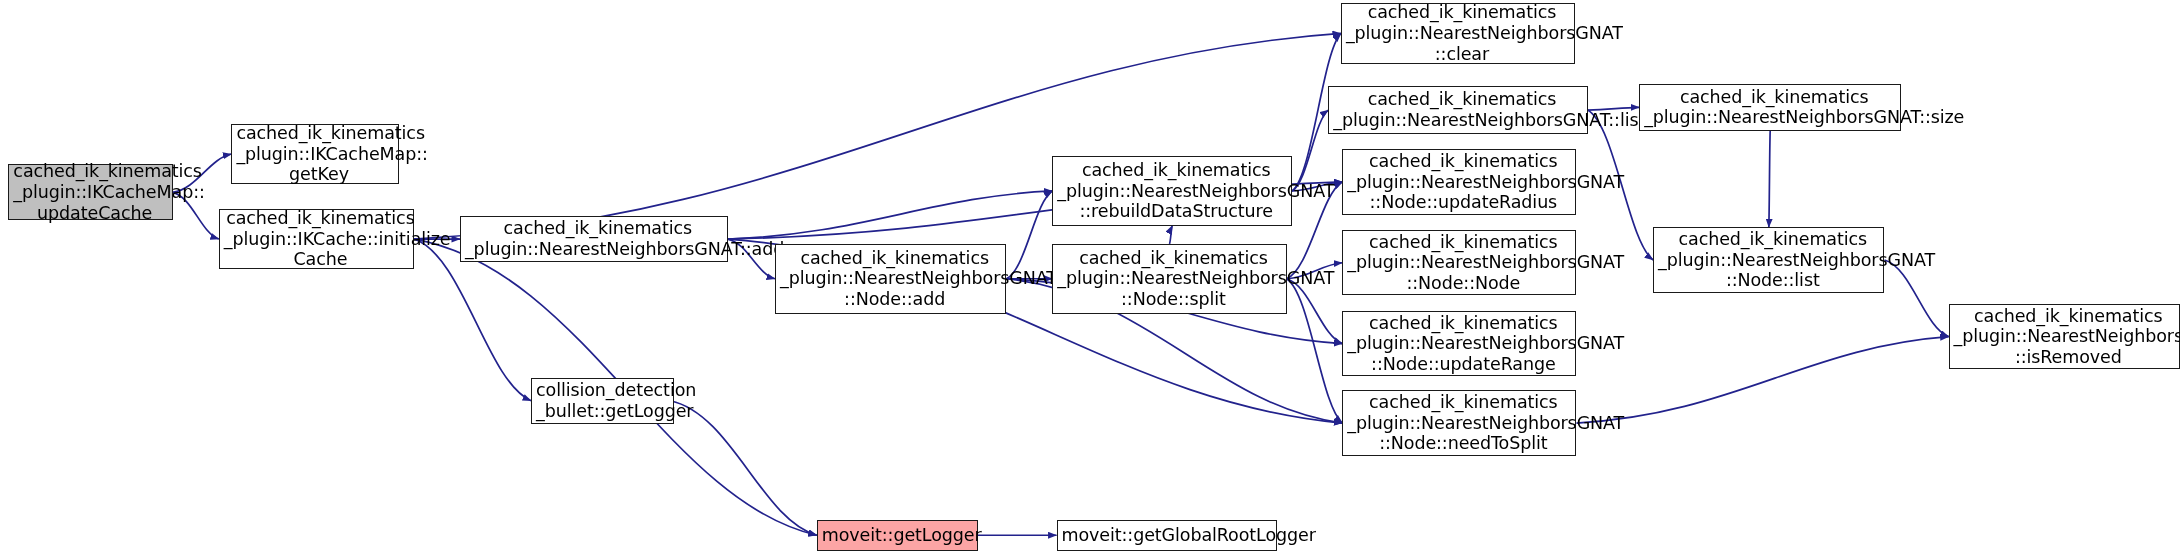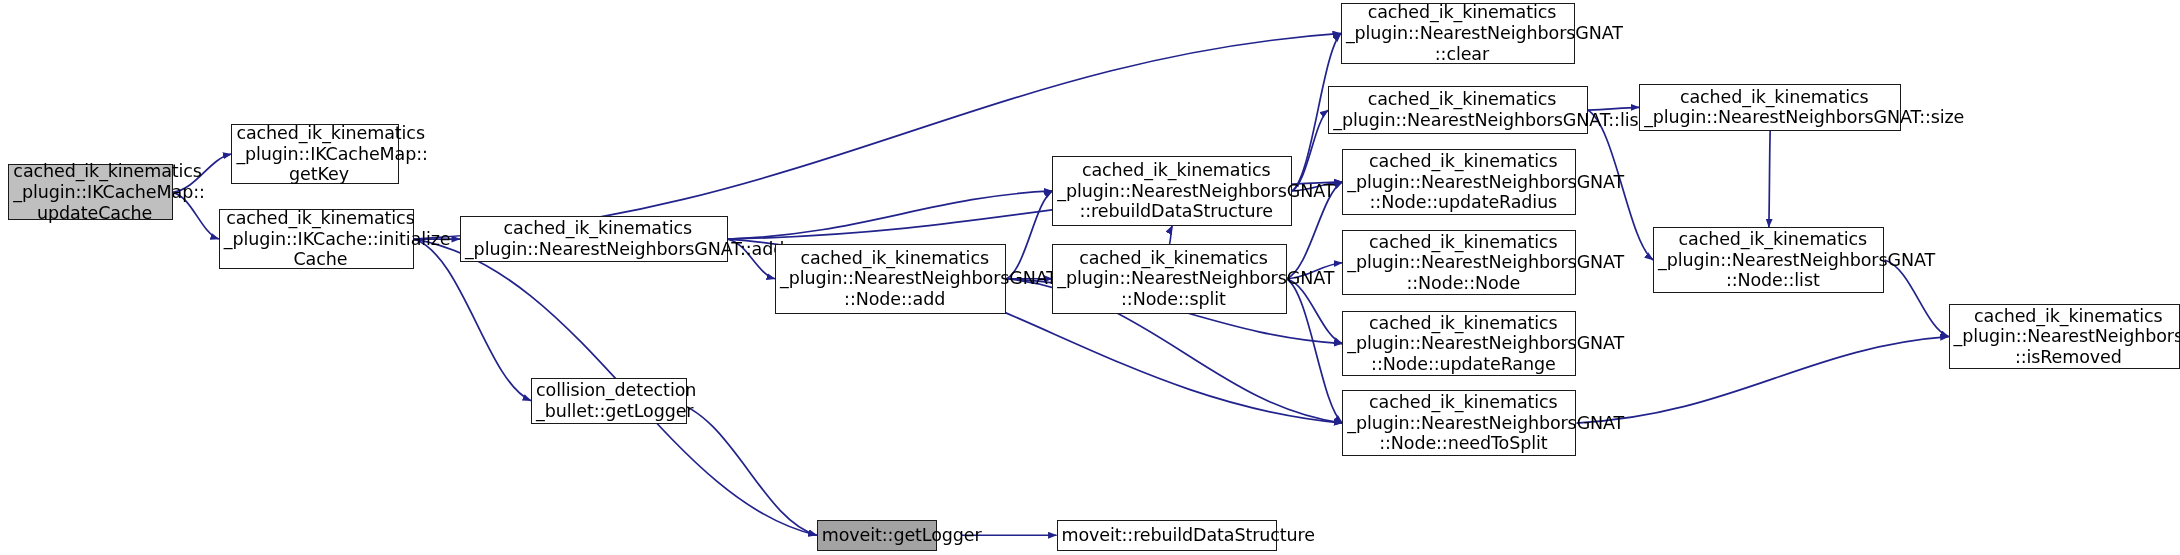--- a/index.html
+++ b/index.html
@@ -123,24 +123,24 @@
       <div class="node" style="left: 1653.12px; top: 227.199px; width: 231.381px; height: 65.5115px; background: rgb(255, 255, 255); border-color: rgb(26, 26, 26); color: rgb(0, 0, 0);">
         <span class="lbl">cached_ik_kinematics
 _plugin::NearestNeighborsGNAT
 ::Node::list</span>
       </div>
       <div class="node" style="left: 1948.62px; top: 303.862px; width: 231.381px; height: 65.5115px; background: rgb(255, 255, 255); border-color: rgb(26, 26, 26); color: rgb(0, 0, 0);">
         <span class="lbl">cached_ik_kinematics
 _plugin::NearestNeighborsGNAT
 ::isRemoved</span>
       </div>
-      <div class="node" style="left: 531.061px; top: 377.737px; width: 156px; height: 45.9974px; background: rgb(255, 255, 255); border-color: rgb(26, 26, 26); color: rgb(0, 0, 0);">
+      <div class="node" style="left: 531.061px; top: 377.737px; width: 143px; height: 45.9974px; background: rgb(255, 255, 255); border-color: rgb(26, 26, 26); color: rgb(0, 0, 0);">
         <span class="lbl">collision_detection
 _bullet::getLogger</span>
       </div>
-      <div class="node" style="left: 816.803px; top: 519.91px; width: 120px; height: 30.665px; background: #a3a3a3; border-color: rgb(26, 26, 26); color: rgb(0, 0, 0);">
+      <div class="node" style="left: 816.803px; top: 519.91px; width: 161px; height: 30.665px; background: #fca5a5; border-color: rgb(26, 26, 26); color: rgb(0, 0, 0);">
         <span class="lbl">moveit::getLogger</span>
       </div>
       <div class="node" style="left: 1056.55px; top: 519.91px; width: 220.23px; height: 30.665px; background: rgb(255, 255, 255); border-color: rgb(26, 26, 26); color: rgb(0, 0, 0);">
-        <span class="lbl">moveit::rebuildDataStructure</span>
+        <span class="lbl">moveit::getGlobalRootLogger</span>
       </div>
     </div>
 </div>
 
 </body></html>

